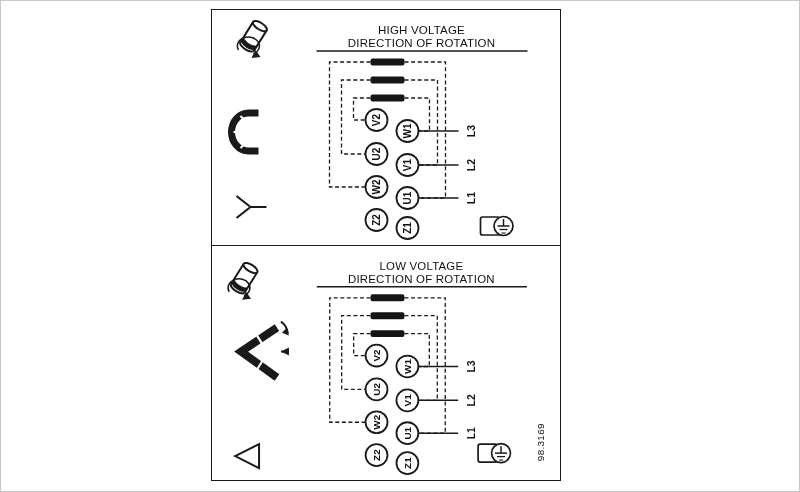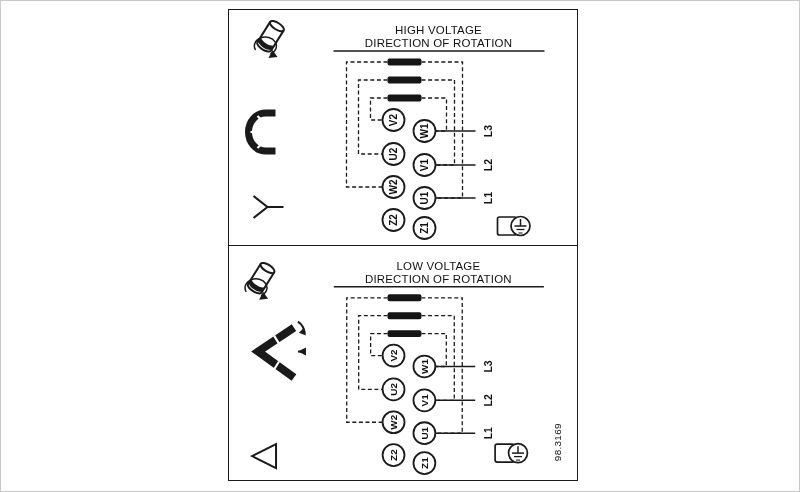--- a/index.html
+++ b/index.html
@@ -1,18 +1,18 @@
 <!DOCTYPE html>
 <html><head>
 <meta charset="utf-8">
 <style>
   * { margin:0; padding:0; box-sizing:border-box; }
   html,body { width:800px; height:492px; background:#ffffff; font-family:"Liberation Sans",sans-serif; }
   .canvas { position:absolute; inset:0; width:800px; height:492px; background:#fff; border:1px solid #c9c9c9; }
-  .frame { position:absolute; left:227px; top:8px; width:350px; border:1.6px solid #1a1a1a; background:#fff; }
+  .frame { position:absolute; left:210px; top:8px; width:350px; border:1.6px solid #1a1a1a; background:#fff; }
   .panel { width:100%; height:235px; position:relative; }
   .panel + .panel { border-top:1.6px solid #1a1a1a; }
   .panel svg { display:block; width:100%; height:100%; }
   .t-title { font-size:11.5px; letter-spacing:.2px; fill:#111; text-anchor:middle; }
   .t-term  { font-size:10px; font-weight:700; fill:#111; text-anchor:middle; }
   .t-sline { font-size:10.5px; font-weight:700; fill:#111; text-anchor:middle; }
   .t-fig   { font-size:10px; fill:#111; text-anchor:middle; letter-spacing:.3px; }
   .dash  { fill:none; stroke:#1a1a1a; stroke-width:1.3; stroke-dasharray:4 2.6; }
   .solid { stroke:#1a1a1a; stroke-width:1.5; fill:none; }
   .term  { fill:#fff; stroke:#1a1a1a; stroke-width:1.8; }

